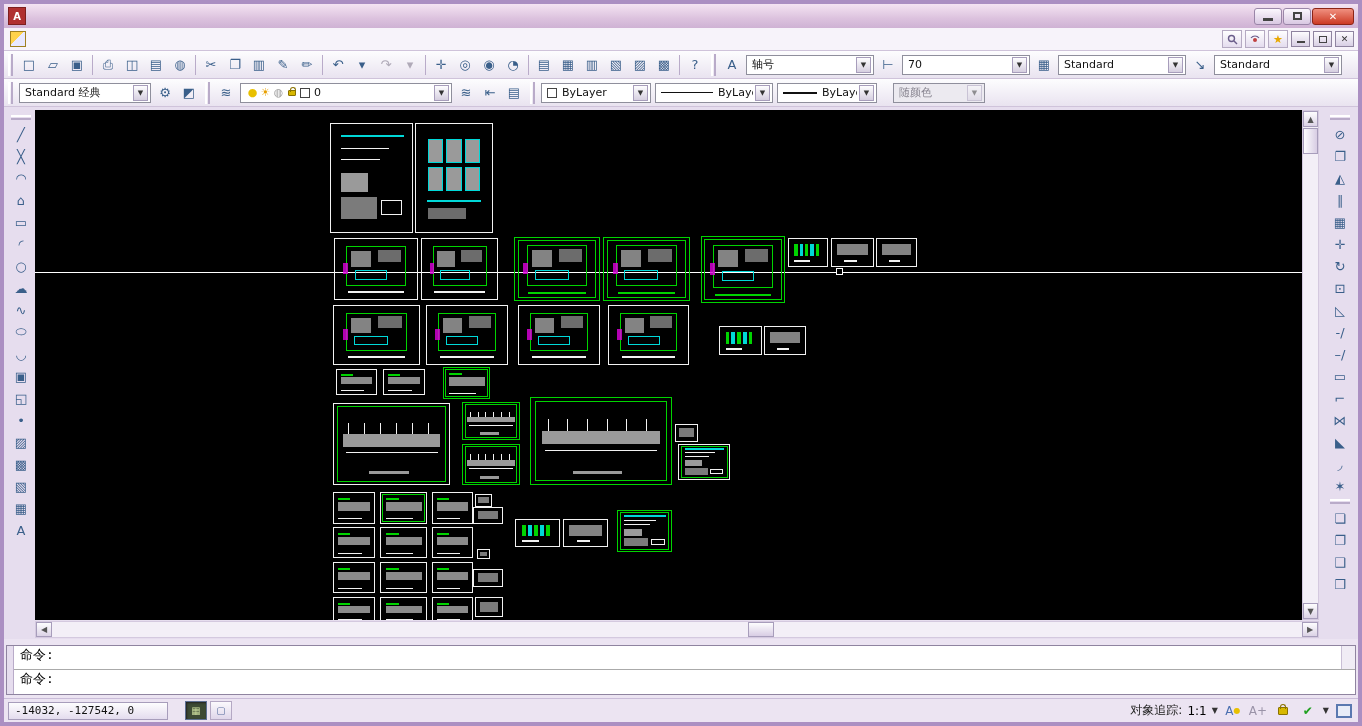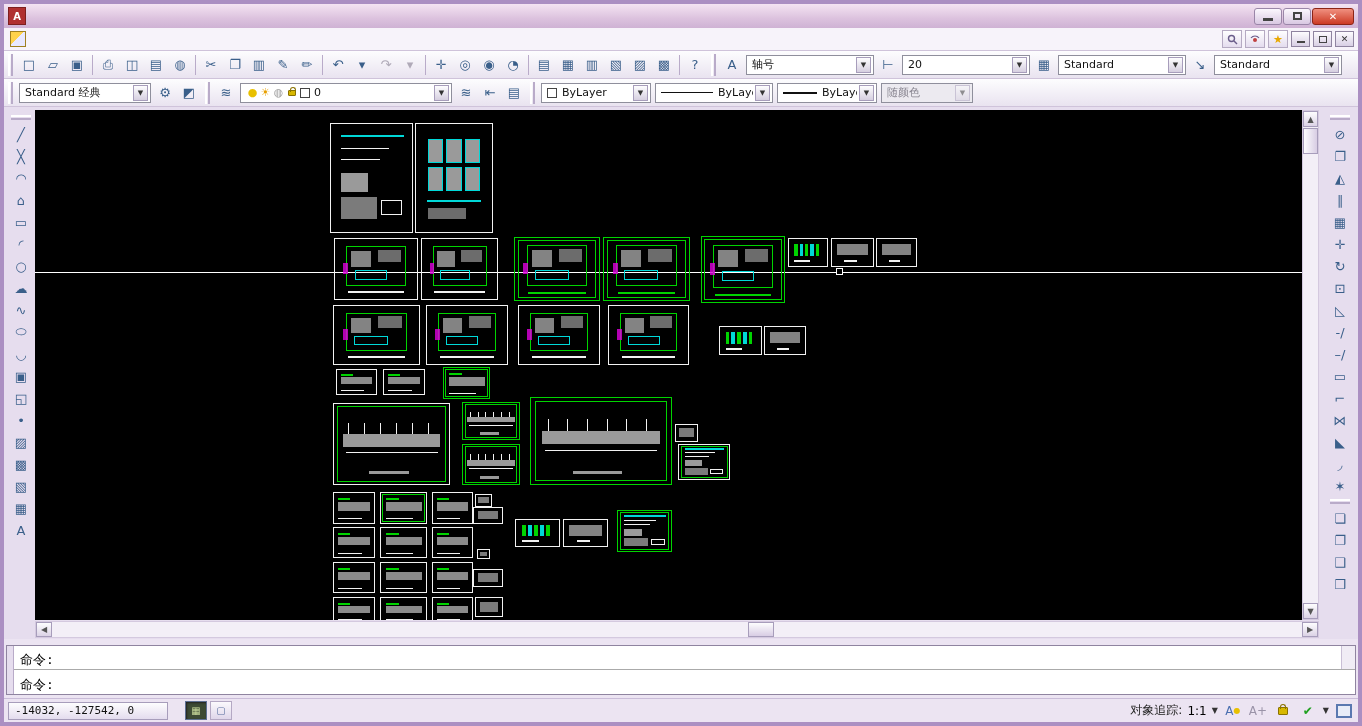--- a/index.html
+++ b/index.html
@@ -44,21 +44,21 @@
   .tbsep { width:1px; height:20px; background:#b9abc9; margin:0 3px; }
   .tbico { width:22px; height:22px; margin:0 1px; border:1px solid transparent; border-radius:2px;
     display:flex; align-items:center; justify-content:center; font-size:13px; color:#3a5f8a; background:transparent; }
   .tbico.dis { color:#b0aab8; }
   .ddwrap { display:flex; align-items:center; margin:0 2px; }
   .dd { height:20px; background:#fff; border:1px solid #8f8f9c; display:flex; align-items:center;
     font-size:11px; color:#111; padding:0 2px 0 5px; }
   .dd .dd-label { flex:1; overflow:hidden; white-space:nowrap; }
   .dd .arrow { width:15px; height:16px; margin-left:2px; background:linear-gradient(#fdfdfe,#d6cfe0);
     border:1px solid #a79dbb; display:flex; align-items:center; justify-content:center; font-size:7px; color:#333; }
-  .dd.disabled { background:#eceaf0; color:#8a8792; }
+  .dd.disabled { background:#eceaf0; color:#8a8792;margin-left:12px; }
   .mini { display:inline-flex; align-items:center; justify-content:center; width:13px; height:13px; font-size:11px; }
   .swatch { width:10px; height:10px; border:1px solid #444; background:#fff; display:inline-block; }
   .lockglyph { width:8px; height:6px; background:#d8b800; border:1px solid #8a7200; border-radius:1px; position:relative; }
   .lockglyph:before { content:""; position:absolute; left:1px; top:-4px; width:4px; height:4px;
     border:1px solid #8a7200; border-bottom:none; border-radius:3px 3px 0 0; }
   .linetype-sample { display:inline-block; width:52px; height:1px; background:#111; margin-right:5px; }
 
   
   #main { position:absolute; left:0; top:103px; width:1354px; height:532px; background:#e6ddee; }
   #canvas { position:absolute; left:31px; top:3px; width:1267px; height:510px; background:#000; overflow:hidden; }
@@ -86,21 +86,21 @@
   #hscroll .left { position:absolute; left:0; top:0; width:16px; height:15px; }
   #hscroll .right { position:absolute; right:0; top:0; width:16px; height:15px; }
   #hscroll .thumb { position:absolute; left:712px; top:0; width:26px; height:15px;
     background:linear-gradient(#fdfdfe,#d8cde4); border:1px solid #a79dbb; }
 
   
   #cmdwin { position:absolute; left:2px; top:641px; width:1350px; height:50px; background:#fff;
     border:1px solid #8f84a0; display:flex; }
   #cmd-grip { width:7px; background:#e6ddee; border-right:1px solid #b9abc9; }
   #cmd-body { flex:1; display:flex; flex-direction:column; font-family:"DejaVu Sans Mono","Liberation Mono",monospace; }
-  .cmdline { height:24px; display:flex; align-items:flex-end; padding:0 6px; font-size:13px; color:#000; }
+  .cmdline { height:24px; display:flex; align-items:flex-start; padding:0 6px; font-size:13px; color:#000; }
   #cmd-history { border-bottom:1px solid #aaa; position:relative; }
   #cmd-vsb { position:absolute; right:0; top:0; width:14px; height:23px; background:#f0ecf5; border-left:1px solid #c9bfd6; }
 
   
   #statusbar { position:absolute; left:0; top:694px; width:1354px; height:24px; background:#ece4f2;
     border-top:1px solid #c9bcd8; display:flex; align-items:center; padding:0 4px; font-size:12px; }
   #coords { width:160px; height:18px; background:linear-gradient(#fdfdfe,#e4dcee); border:1px solid #a79dbb;
     font-size:11px; display:flex; align-items:center; padding:0 6px; color:#111;
     font-family:"DejaVu Sans Mono","Liberation Mono",monospace; margin-right:14px; }
   .tgl { height:19px; padding:0 5px; margin:0 1px; display:flex; align-items:center; font-size:12px; color:#111;
@@ -207,21 +207,21 @@
     <div class="tbico">A</div>
     <div class="ddwrap">
         <div class="dd" style="width:128px">
       <span class="dd-label">轴号</span>
           <span class="arrow">▼</span>
         </div>
       </div>
     <div class="tbico">⊢</div>
     <div class="ddwrap">
         <div class="dd" style="width:128px">
-      <span class="dd-label">20</span>
+      <span class="dd-label">70</span>
           <span class="arrow">▼</span>
         </div>
       </div>
     <div class="tbico">▦</div>
     <div class="ddwrap">
         <div class="dd" style="width:128px">
       <span class="dd-label">Standard</span>
           <span class="arrow">▼</span>
         </div>
       </div>

